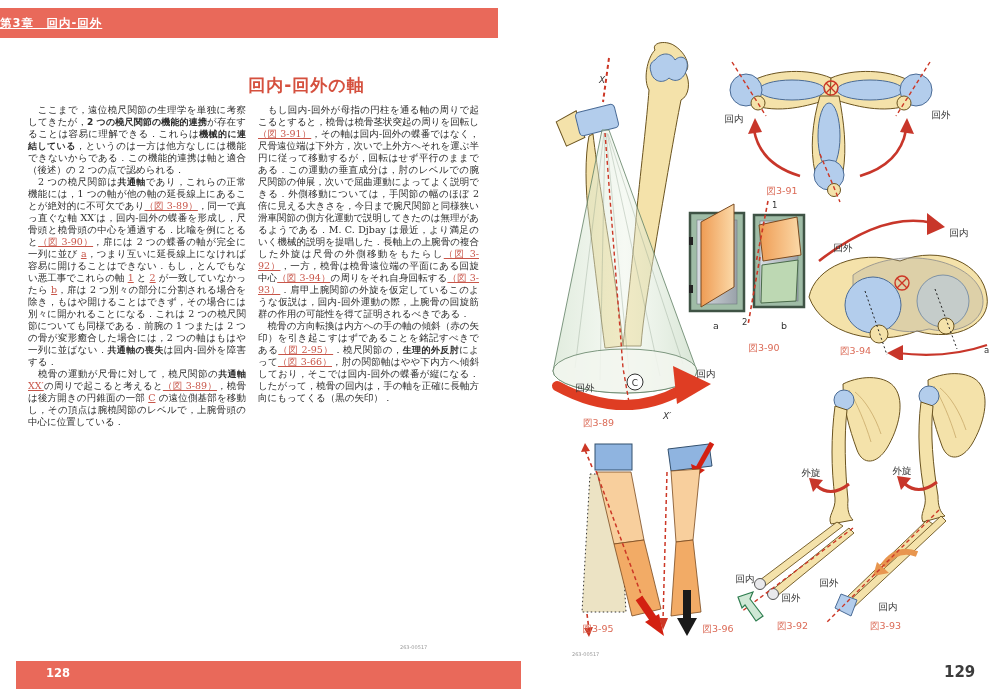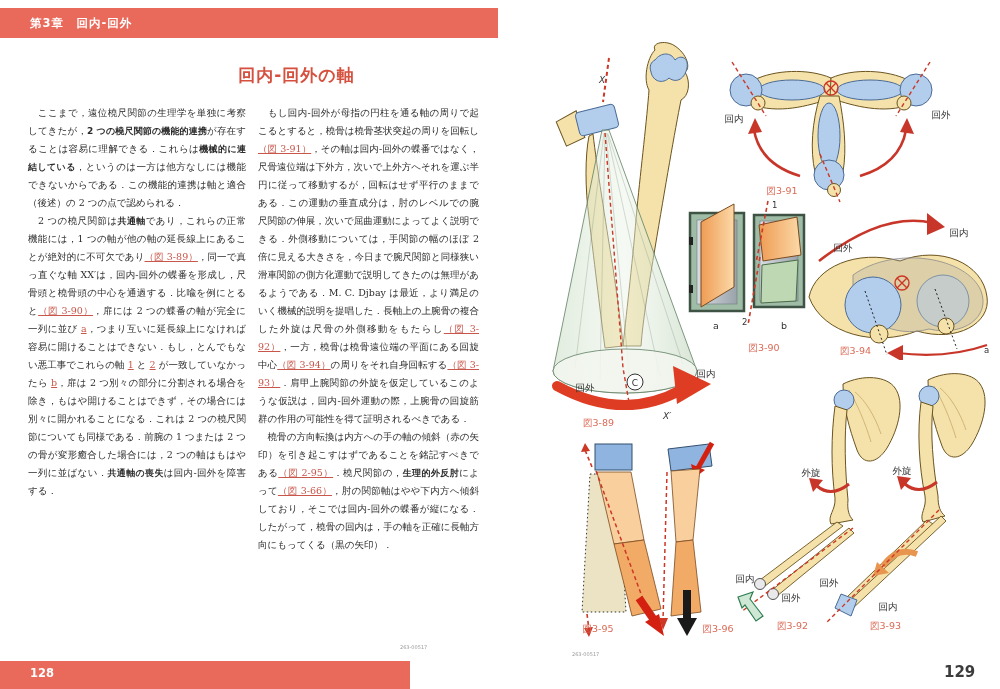--- a/index.html
+++ b/index.html
@@ -1,33 +1,33 @@
 <!DOCTYPE html>
 <html><head>
 <meta charset="utf-8">
 <style>
   html,body{margin:0;padding:0;background:#ffffff;}
   .spread{position:relative;width:1000px;height:689px;background:#fff;overflow:hidden;
           font-family:"DejaVu Serif", serif;}
   
   .chapter-band{position:absolute;left:0;top:8px;width:498px;height:30px;background:#E9695A;
                 display:flex;align-items:center;}
-  .chapter-text{color:#fff;font-weight:bold;font-size:11.5px;margin-left:30px;letter-spacing:1px;
-                font-family:"DejaVu Sans", sans-serif;}
-  .page-title{position:absolute;left:0;top:60px;width:505px;margin:4px;text-align:center;
+  .chapter-text{color:#fff;font-weight:bold;font-size:11.5px;letter-spacing:1px;
+                font-family:"DejaVu Sans", sans-serif;text-decoration:underline;}
+  .page-title{position:absolute;left:0;top:60px;width:505px;margin:14px;text-align:center;
               color:#D5503E;font-size:17px;font-weight:bold;font-family:"DejaVu Sans", sans-serif;
               letter-spacing:1px;padding-left:40px;}
-  .col{position:absolute;top:104px;font-size:9.5px;line-height:18px;text-align:justify;
+  .col{position:absolute;top:104px;font-size:9.5px;line-height:12px;text-align:justify;
        color:#2b2b2b;}
   .col1{left:28px;width:218px;}
   .col2{left:258px;width:221px;}
   .col p{margin:0;}
   .b{font-weight:bold;font-family:"DejaVu Sans", sans-serif;font-size:9px;}
   .r{color:#C8564A;text-decoration:underline;}
-  .footer-band{position:absolute;left:0;top:661px;width:410px;height:28px;background:#E9695A;}
+  .footer-band{position:absolute;left:16px;top:661px;width:505px;height:28px;background:#E9695A;}
   .page-num-left{position:absolute;left:30px;top:5px;color:#fff;font-weight:bold;font-size:11.5px;
                  font-family:"DejaVu Sans", sans-serif;}
   .print-code{position:absolute;font-size:5px;color:#9a9a9a;font-family:"DejaVu Sans", sans-serif;}
   .pc-left{left:400px;top:644px;}
   .pc-right{left:572px;top:651px;}
   .page-num-right{position:absolute;left:944px;top:663px;font-size:15px;font-weight:bold;
                   color:#3c3c3c;font-family:"DejaVu Sans", sans-serif;}
   
   .fig{position:absolute;}
   svg text{font-family:"DejaVu Sans", sans-serif;}
@@ -46,20 +46,21 @@
   <div>
     <div class="chapter-band">
       <span class="chapter-text">第3章　回内-回外</span>
     </div>
 
     <h1 class="page-title">回内-回外の軸</h1>
 
     <div class="col col1">
       <p><span>　ここまで，遠位橈尺関節の生理学を単独に考察してきたが，</span><span class="b">2 つの橈尺関節の機能的連携</span><span>が存在することは容易に理解できる．これらは</span><span class="b">機械的に連結している</span><span>，というのは一方は他方なしには機能できないからである．この機能的連携は軸と適合（後述）の 2 つの点で認められる．</span></p>
       <p><span>　2 つの橈尺関節は</span><span class="b">共通軸</span><span>であり，これらの正常機能には，1 つの軸が他の軸の延長線上にあることが絶対的に不可欠であり</span><span class="r">（図 3-89）</span><span>，同一で真っ直ぐな軸 XX′は，回内-回外の蝶番を形成し，尺骨頭と橈骨頭の中心を通過する．比喩を例にとると</span><span class="r">（図 3-90）</span><span>，扉には 2 つの蝶番の軸が完全に一列に並び </span><span class="r">a</span><span>，つまり互いに延長線上になければ容易に開けることはできない．もし，とんでもない悪工事でこれらの軸 </span><span class="r">1</span><span> と </span><span class="r">2</span><span> が一致していなかったら </span><span class="r">b</span><span>，扉は 2 つ別々の部分に分割される場合を除き，もはや開けることはできず，その場合には別々に開かれることになる．これは 2 つの橈尺関節についても同様である．前腕の 1 つまたは 2 つの骨が変形癒合した場合には，2 つの軸はもはや一列に並ばない．</span><span class="b">共通軸の喪失</span><span>は回内-回外を障害する．</span></p>
+      <p><span>　橈骨の運動が尺骨に対して，橈尺関節の</span><span class="b">共通軸</span><span class="r"> XX′</span><span>の周りで起こると考えると</span><span class="r">（図 3-89）</span><span>，橈骨は後方開きの円錐面の一部 </span><span class="r">C</span><span> の遠位側基部を移動し，その頂点は腕橈関節のレベルで，上腕骨頭の中心に位置している．</span></p>
     </div>
 
     <div class="col col2">
       <p><span>　もし回内-回外が母指の円柱を通る軸の周りで起こるとすると，橈骨は橈骨茎状突起の周りを回転し</span><span class="r">（図 3-91）</span><span>，その軸は回内-回外の蝶番ではなく，尺骨遠位端は下外方，次いで上外方へそれを運ぶ半円に従って移動するが，回転はせず平行のままである．この運動の垂直成分は，肘のレベルでの腕尺関節の伸展，次いで屈曲運動によってよく説明できる．外側移動については，手関節の幅のほぼ 2 倍に見える大きさを，今日まで腕尺関節と同様狭い滑車関節の側方化運動で説明してきたのは無理があるようである．M. C. Djbay は最近，より満足のいく機械的説明を提唱した．長軸上の上腕骨の複合した外旋は尺骨の外側移動をもたらし</span><span class="r">（図 3-92）</span><span>，一方，橈骨は橈骨遠位端の平面にある回旋中心</span><span class="r">（図 3-94）</span><span>の周りをそれ自身回転する</span><span class="r">（図 3-93）</span><span>．肩甲上腕関節の外旋を仮定しているこのような仮説は，回内-回外運動の際，上腕骨の回旋筋群の作用の可能性を得て証明されるべきである．</span></p>
       <p><span>　橈骨の方向転換は内方への手の軸の傾斜（赤の矢印）を引き起こすはずであることを銘記すべきである</span><span class="r">（図 2-95）</span><span>．橈尺関節の，</span><span class="b">生理的外反肘</span><span>によって</span><span class="r">（図 3-66）</span><span>，肘の関節軸はやや下内方へ傾斜しており，そこでは回内-回外の蝶番が縦になる．したがって，橈骨の回内は，手の軸を正確に長軸方向にもってくる（黒の矢印）．</span></p>
     </div>
 
     <div class="print-code pc-left">263-00517</div>
 
     <div class="footer-band">

